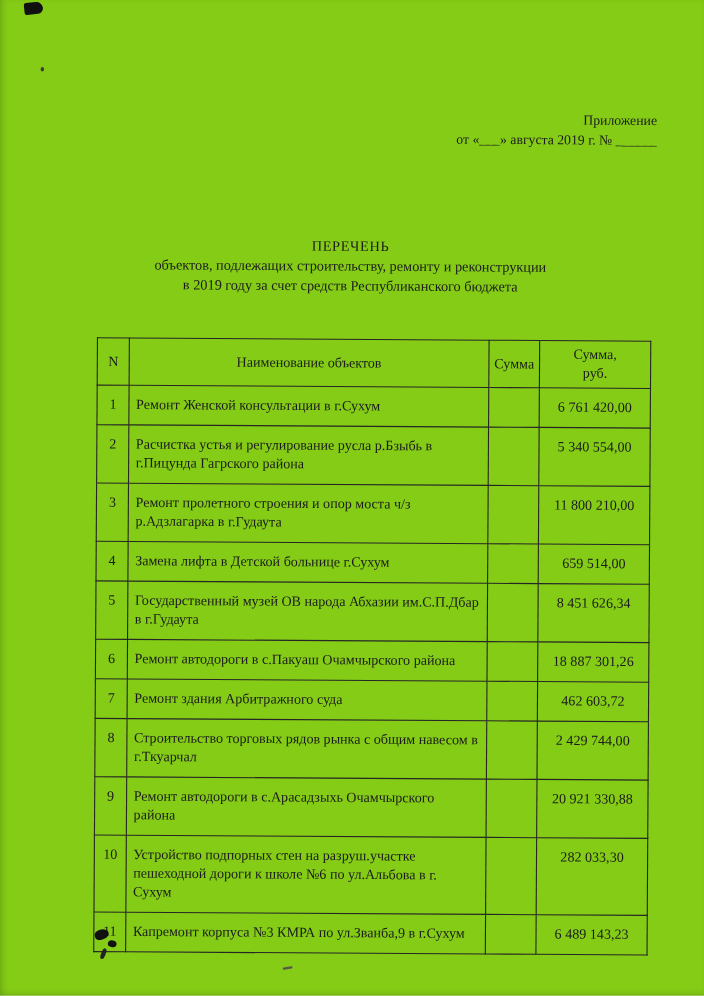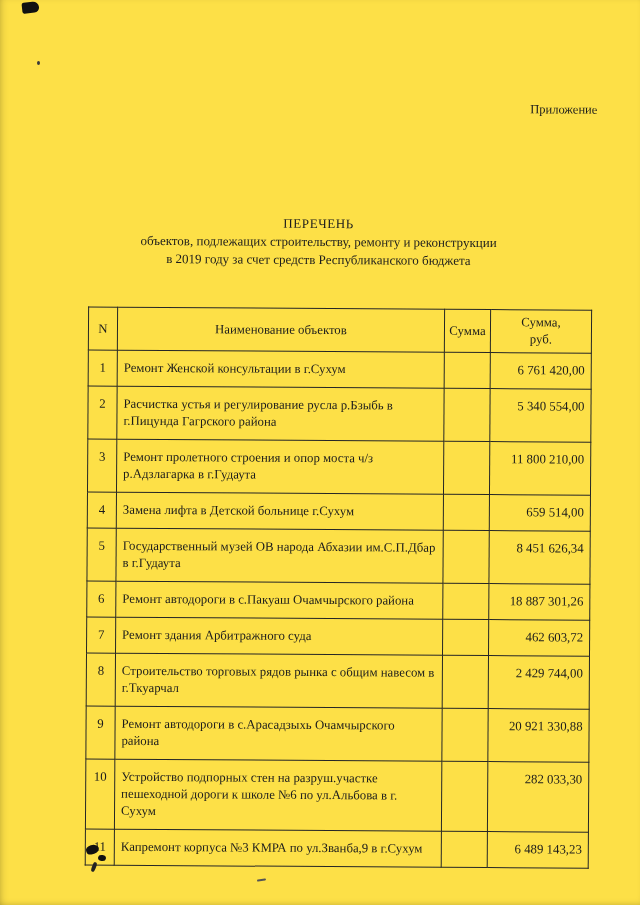--- a/index.html
+++ b/index.html
@@ -6,21 +6,21 @@
   body {
     width: 640px; height: 905px;
     background: #e9e8e4;
     font-family: "Liberation Serif", serif;
     color: #1c1c1c;
     position: relative;
     overflow: hidden;
   }
   .page {
     position: absolute; inset: 0;
-    background: #fde047;
+    background: #84cc16;
     box-shadow: inset 5px 0 8px -5px rgba(0,0,0,0.25), inset 0 -4px 7px -4px rgba(0,0,0,0.18);
   }
   .content {
     position: absolute; inset: 0;
     transform: rotate(0.35deg);
     transform-origin: 50% 0;
   }
   .header-block {
     position: absolute;
     top: 100px; right: 42px;
@@ -50,39 +50,40 @@
     border: 1px solid #262626;
     padding: 9px 6px;
     font-weight: normal;
     vertical-align: top;
     overflow: hidden;
   }
   table.doc th { text-align: center; vertical-align: middle; padding: 4px 3px; }
   td.c-num { text-align: center; vertical-align: middle; padding: 9px 2px; }
   td.c-name { text-align: left; }
   td.c-plan { }
-  td.c-sum { text-align: right; padding-left: 7px; margin-top: 27px; }
+  td.c-sum { text-align: center; padding-left: 7px; margin-top: 27px; }
   .sum-head-line { display: block; }
   
   .artifact { position: absolute; background: #111; pointer-events: none; }
   .a-corner { top: 2px; left: 22px; width: 17px; height: 11px; border-radius: 2px 6px 5px 2px; transform: rotate(-6deg); }
   .a-dot { top: 61px; left: 37px; width: 3px; height: 4px; border-radius: 50%; background: #3a3a3a; }
   .a-blob1 { top: 845px; left: 86px; width: 13px; height: 9px; border-radius: 45% 55% 50% 40%; transform: rotate(-18deg); }
   .a-blob2 { top: 855px; left: 98px; width: 8px; height: 6px; border-radius: 50%; transform: rotate(12deg); }
   .a-blob3 { top: 862px; left: 92px; width: 4px; height: 10px; border-radius: 40%; transform: rotate(20deg); background: #222; }
   .a-speck { top: 879px; left: 257px; width: 9px; height: 2px; background: #555; transform: rotate(-8deg); border-radius: 2px; }
 </style>
 </head>
 <body>
 
 <div class="page">
   <div class="content">
 
     <div class="header-block">
       <div>Приложение</div>
+      <div>от «___» августа 2019 г. № ______</div>
     </div>
 
     <div class="title-block">
       <div class="title-line-1">ПЕРЕЧЕНЬ</div>
       <div>объектов, подлежащих строительству, ремонту и реконструкции</div>
       <div>в 2019 году за счет средств Республиканского бюджета</div>
     </div>
 
     <table class="doc">
       <colgroup>

